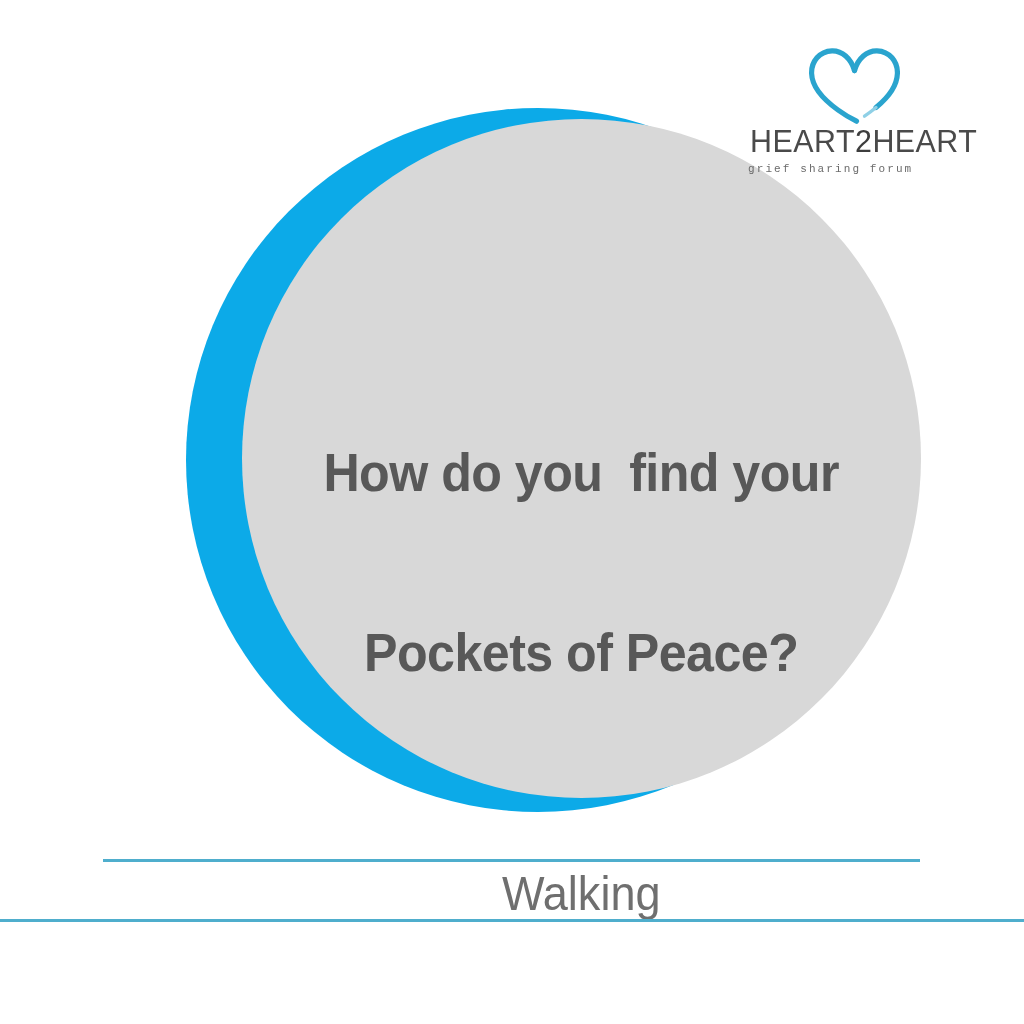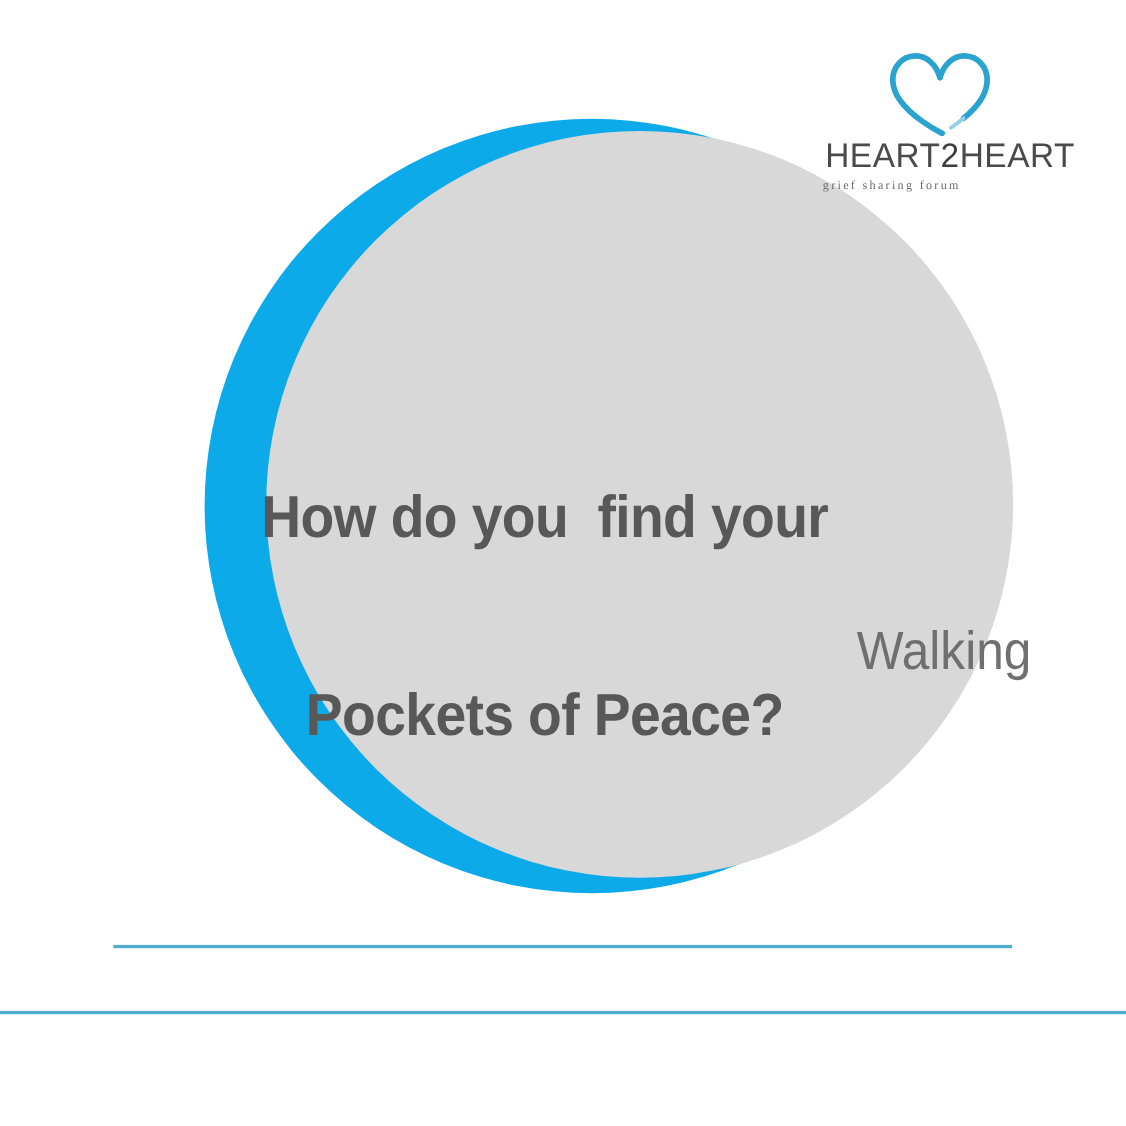--- a/index.html
+++ b/index.html
@@ -47,23 +47,23 @@
   }
 
   
   .text-block {
     position: absolute;
     left: 242px;
     top: 119px;
     width: 679px;
     height: 679px;
     display: flex;
-    flex-direction: row;
+    flex-direction: column;
     align-items: center;
-    justify-content: center;
+    justify-content: flex-start;
     padding-top: 203px;
     box-sizing: border-box;
     pointer-events: none;
   }
   .headline {
     font-family: "Liberation Sans Narrow", "Liberation Sans", sans-serif;
     font-weight: 700;
     font-size: 54px;
     line-height: 60px;
     color: #585858;
@@ -116,21 +116,21 @@
     white-space: nowrap;
     position: relative;
     transform: scaleX(0.98);
   }
   .logo-wordmark .two {
     color: #3D3D3D;
     font-weight: 400;
   }
   .logo-tagline {
     margin-top: 4px;
-    font-family: Liberation Serif, serif;
+    font-family: Liberation Mono, monospace;
     font-size: 11px;
     letter-spacing: 2.1px;
     color: #6B6B6B;
     white-space: nowrap;
   }
 
   
   .rule-short {
     position: absolute;
     left: 103px;

